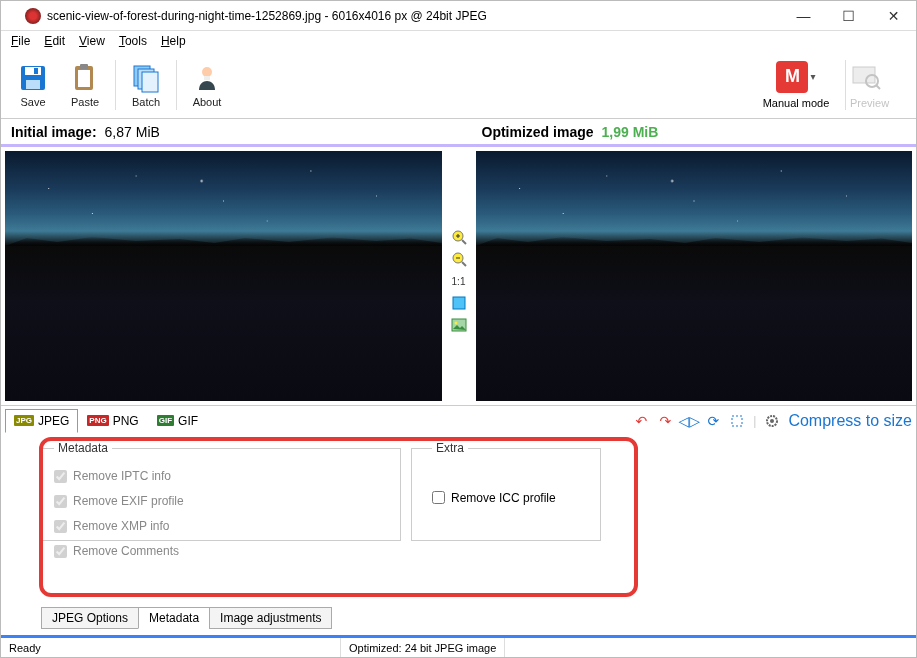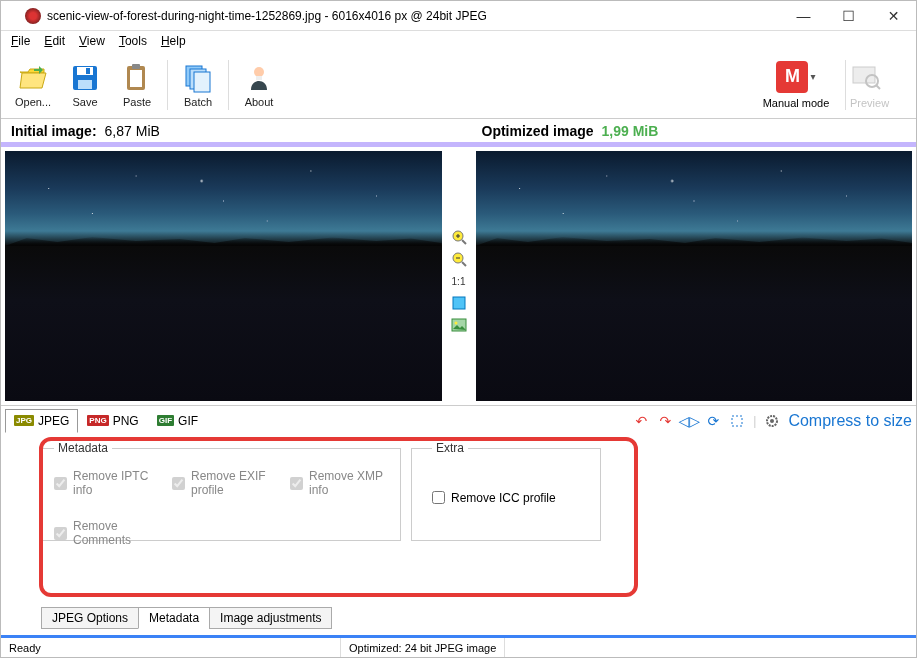--- a/index.html
+++ b/index.html
@@ -18,21 +18,21 @@
 .tb-btn .icn { width: 32px; height: 32px; margin-bottom: 2px; }
 .tb-btn .lbl { font-size: 11px; color: #222; }
 .tb-sep { width: 1px; height: 50px; background: #ddd; margin: 0 4px; }
 .tb-spacer { flex: 1; }
 .manual-mode { display: flex; flex-direction: column; align-items: center; width: 90px; }
 .manual-mode .m-badge { width: 32px; height: 32px; background: #e53935; border-radius: 4px; display: flex; align-items: center; justify-content: center; color: #fff; font-weight: bold; font-size: 18px; }
 .manual-mode .lbl { font-size: 11px; margin-top: 4px; }
 .preview-btn { display: flex; flex-direction: column; align-items: flex-start; width: 60px; opacity: 0.5; }
 .preview-btn .icn { width: 32px; height: 32px; }
 .preview-btn .lbl { font-size: 11px; margin-top: 4px; color: #888; }
-.info-row { height: 28px; display: flex; align-items: center; border-bottom: 5px solid #c4b5fd; }
+.info-row { height: 28px; display: flex; align-items: center; border-bottom: 3px solid #c4b5fd; }
 .info-half { flex: 1; padding: 0 10px; display: flex; align-items: center; gap: 8px; }
 .info-half .lbl { font-weight: bold; font-size: 14px; }
 .info-half .val { font-size: 14px; }
 .info-half .val.green { color: #4caf50; font-weight: bold; }
 .info-gap { width: 26px; }
 .images-row { height: 258px; display: flex; align-items: stretch; background: #fff; }
 .img-pane { flex: 1; padding: 4px; }
 .img-pane .img { width: 100%; height: 100%; background: linear-gradient(to bottom, #0a1a2e 0%, #1a3a5a 15%, #2a5a7a 25%, #3e7a95 32%, #0a0a0a 38%, #0e0f18 60%, #0a0a12 100%); position: relative; overflow: hidden; }
 .img-pane .img::before { content: ""; position: absolute; inset: 0; background-image: radial-gradient(1px 1px at 10% 15%, #fff, transparent), radial-gradient(1px 1px at 30% 10%, #ccd, transparent), radial-gradient(1px 1px at 50% 20%, #eef, transparent), radial-gradient(1px 1px at 70% 8%, #fff, transparent), radial-gradient(1px 1px at 85% 18%, #dde, transparent), radial-gradient(1px 1px at 20% 25%, #fff, transparent), radial-gradient(1px 1px at 60% 28%, #ccd, transparent), radial-gradient(2px 2px at 45% 12%, #fff, transparent); opacity: 0.8; }
 .img-pane .img::after { content: ""; position: absolute; left: 0; right: 0; top: 34%; height: 10px; background: linear-gradient(to bottom, transparent, #050505); clip-path: polygon(0 100%, 5% 20%, 12% 60%, 20% 10%, 30% 50%, 40% 30%, 48% 70%, 55% 20%, 65% 60%, 75% 15%, 85% 50%, 93% 25%, 100% 70%, 100% 100%); }
@@ -51,21 +51,21 @@
 .fr-icon.red { color: #e53935; }
 .fr-icon.blue { color: #1976d2; }
 .compress-link { color: #1976d2; font-size: 16px; cursor: pointer; }
 .panel-area { flex: 1; position: relative; padding: 6px 40px 6px 40px; }
 .highlight-box { position: absolute; left: 38px; right: 278px; top: 2px; bottom: 38px; border: 4px solid #e53935; border-radius: 12px; pointer-events: none; z-index: 5; }
 .fieldsets { display: flex; gap: 10px; height: 100px; }
 fieldset { border: 1px solid #ccc; padding: 8px 12px; font-size: 12px; }
 fieldset legend { padding: 0 4px; color: #333; }
 .fs-meta { flex: 0 0 360px; }
 .fs-extra { flex: 0 0 190px; display: flex; align-items: center; padding-left: 20px; }
-.meta-grid { display: grid; grid-template-columns: 1fr 1fr 1fr; gap: 22px 20px; padding-top: 6px; }
+.meta-grid { display: grid; grid-template-columns: 1fr; gap: 11px 20px; padding-top: 6px; }
 .chk { display: flex; align-items: center; gap: 6px; color: #888; }
 .chk input { accent-color: #888; }
 .chk.enabled { color: #000; }
 .chk.enabled input { accent-color: #0078d4; }
 .bottom-tabs { position: absolute; bottom: 6px; left: 40px; display: flex; }
 .btab { padding: 3px 10px; border: 1px solid #aaa; background: #f4f4f4; font-size: 12px; margin-right: -1px; }
 .btab.active { background: #fff; border-bottom-color: #fff; }
 .status-bar { height: 22px; border-top: 3px solid #3b82f6; display: flex; align-items: center; font-size: 11px; }
 .status-bar .cell { padding: 0 8px; border-right: 1px solid #ddd; height: 100%; display: flex; align-items: center; }
 .status-bar .cell:first-child { width: 340px; }
@@ -89,28 +89,20 @@
     <span><u>F</u>ile</span>
     <span><u>E</u>dit</span>
     <span><u>V</u>iew</span>
     <span><u>T</u>ools</span>
     <span><u>H</u>elp</span>
   </div>
 
   <div class="toolbar">
     <div class="tb-btn">
       <svg class="icn" viewBox="0 0 32 32">
-          <path fill="#fdd835" stroke="#c9a815" d="M3 10h8l2-3h14v4H5z"></path>
-          <path fill="#ffe57f" stroke="#c9a815" d="M5 11h24l-4 15H3z"></path>
-          <path fill="#4caf50" d="M22 4l4 4-4 4V9h-5V7h5z"></path>
-        </svg>
-      <span class="lbl">Open...</span>
-    </div>
-    <div class="tb-btn">
-      <svg class="icn" viewBox="0 0 32 32">
           <rect x="4" y="4" width="24" height="24" fill="#1976d2" rx="2"></rect>
           <rect x="8" y="5" width="16" height="8" fill="#fff"></rect>
           <rect x="9" y="18" width="14" height="9" fill="#bbdefb"></rect>
           <rect x="17" y="6" width="4" height="6" fill="#1976d2"></rect>
         </svg>
       <span class="lbl">Save</span>
     </div>
     <div class="tb-btn">
       <svg class="icn" viewBox="0 0 32 32">
           <rect x="6" y="4" width="18" height="24" fill="#b08850" rx="2"></rect>

